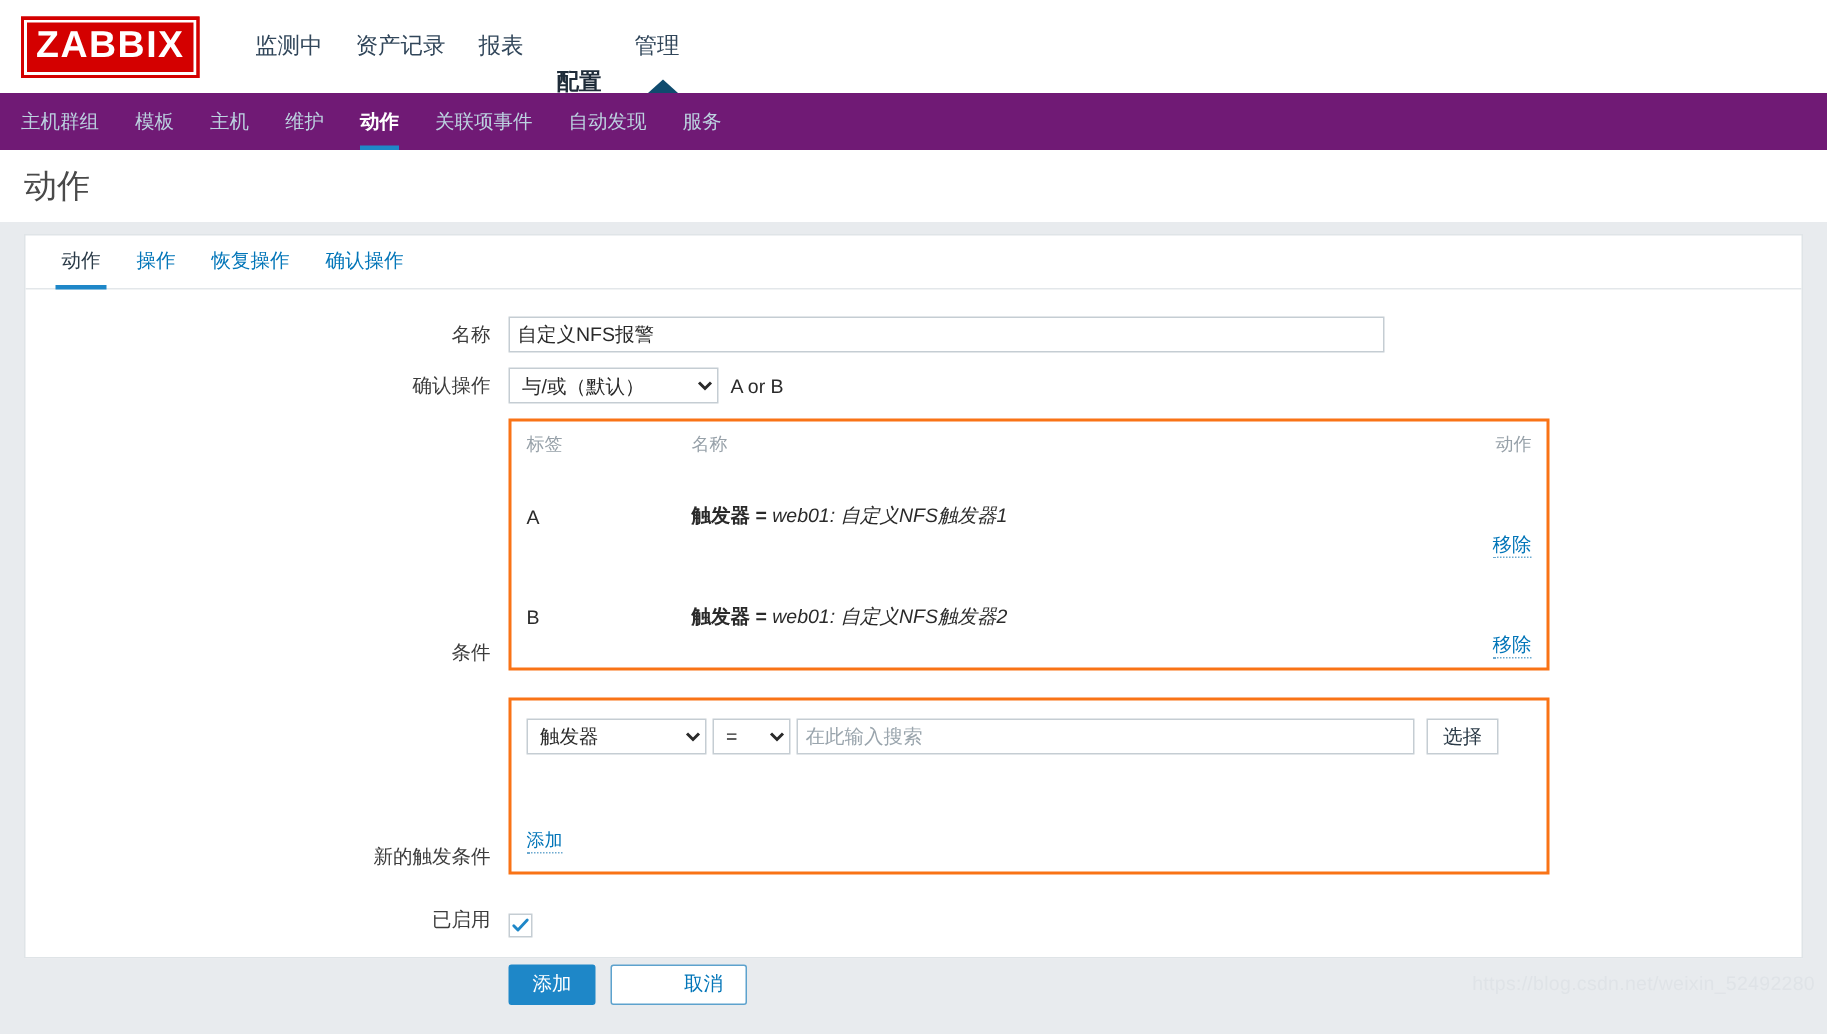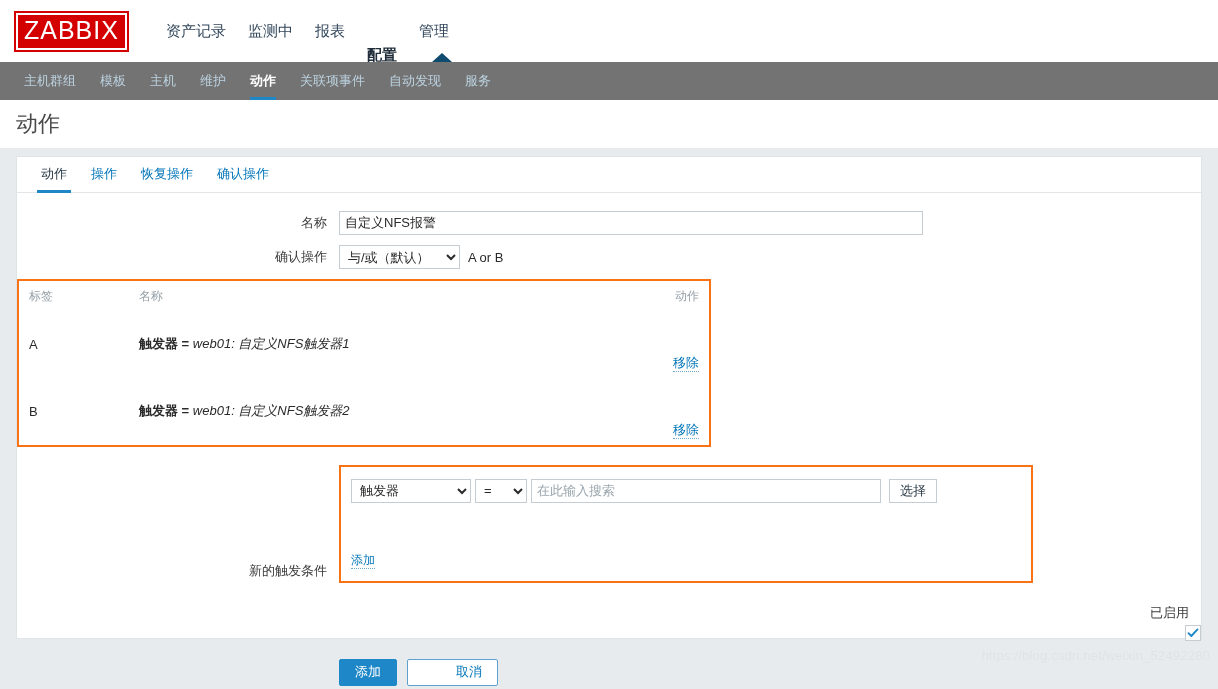--- a/index.html
+++ b/index.html
@@ -24,21 +24,21 @@
     display: flex;
     align-items: center;
     padding-left: 14px;
     box-sizing: border-box;
     position: relative;
   }
   .logo {
     background: #d40000;
     color: #ffffff;
     font-size: 25px;
-    font-weight: normal;
+    font-weight: bold;
     letter-spacing: 1px;
     line-height: 1;
     padding: 5px 8px 7px 8px;
     border: 2px solid #d40000;
     box-shadow: inset 0 0 0 2px #ffffff;
     font-family: "Liberation Sans", sans-serif;
   }
   .main-nav {
     display: flex;
     align-items: center;
@@ -59,24 +59,24 @@
     margin-top: 48px;
   }
   .main-nav-item.active .mn-label {
     border-bottom: 1px solid #4a5f73;
     padding-bottom: 1px;
   }
 
   
   .sub-nav {
     height: 38px;
-    background: #737373;
-    display: flex;
-    align-items: center;
-    padding-left: 12px;
+    background: #701a75;
+    display: flex;
+    align-items: center;
+    padding-left: 2px;
     box-sizing: border-box;
     position: relative;
   }
   .sub-nav-item {
     font-size: 13px;
     color: #bcd2e0;
     padding: 0 12px;
     line-height: 38px;
     cursor: pointer;
     position: relative;
@@ -194,39 +194,39 @@
     padding: 0 5px;
     border: 1px solid #c5cdd3;
     background: #fff;
     outline: none;
   }
   .name-input {
     width: 584px;
     border: 1px solid #3f92c0;
   }
   .search-input {
-    width: 350px;
+    width: 412px;
     color: #2a2a2a;
   }
   .search-input::placeholder {
     color: #9aa5ad;
   }
 
   select {
     font-family: "Liberation Sans", sans-serif;
     font-size: 13px;
     color: #2a2a2a;
     height: 24px;
     box-sizing: border-box;
     border: 1px solid #c5cdd3;
     background: #fff;
     padding: 0 2px 0 4px;
     outline: none;
   }
-  .calc-select { width: 121px; }
+  .calc-select { width: 140px; }
   .cond-type-select { width: 120px; }
   .cond-op-select { width: 52px; }
 
   .inline-note {
     font-size: 13px;
     color: #2a2a2a;
     margin-left: 8px;
   }
 
   
@@ -349,24 +349,24 @@
     white-space: nowrap;
   }
 </style>
 </head>
 <body>
 
 <div class="top-header">
   <div class="logo">ZABBIX</div>
   <div class="main-nav">
     <div class="main-nav-item">
+      <span class="mn-label">监测中</span>
+    </div>
+    <div class="main-nav-item">
       <span class="mn-label">资产记录</span>
-    </div>
-    <div class="main-nav-item">
-      <span class="mn-label">监测中</span>
     </div>
     <div class="main-nav-item">
       <span class="mn-label">报表</span>
     </div>
     <div class="main-nav-item active">
       <span class="mn-label">配置</span>
     </div>
     <div class="main-nav-item">
       <span class="mn-label">管理</span>
     </div>
@@ -436,20 +436,21 @@
         <div class="row-label">确认操作</div>
         <div class="row-field">
           <select class="calc-select">
             <option>与/或（默认）</option>
           </select>
           <span class="inline-note">A or B</span>
         </div>
       </div>
 
       <div class="row">
+        <div class="row-label">条件</div>
         <div class="row-field">
           <div class="box">
             <table class="cond-table">
               <thead>
                 <tr>
                   <th class="col-label">标签</th>
                   <th>名称</th>
                   <th class="col-action">动作</th>
                 </tr>
               </thead>
@@ -492,21 +493,21 @@
               <input type="text" class="search-input" style="margin-left: 4px;" placeholder="在此输入搜索">
               <button class="btn-select">选择</button>
             </div>
             <div class="add-link-wrap">
               <span class="link-dotted">添加</span>
             </div>
           </div>
         </div>
       </div>
 
-      <div class="row" style="margin-top:18px;flex-direction:column;">
+      <div class="row" style="margin-top:18px;">
         <div class="row-label">已启用</div>
         <div class="row-field">
           <span class="checkbox">
             <svg width="12" height="12" viewBox="0 0 12 12">
               <path d="M1.5 6.2 L4.3 9 L10.5 2.4" fill="none" stroke="#1e87c8" stroke-width="1.9" stroke-linecap="round" stroke-linejoin="round"></path>
             </svg>
           </span>
         </div>
       </div>
 

